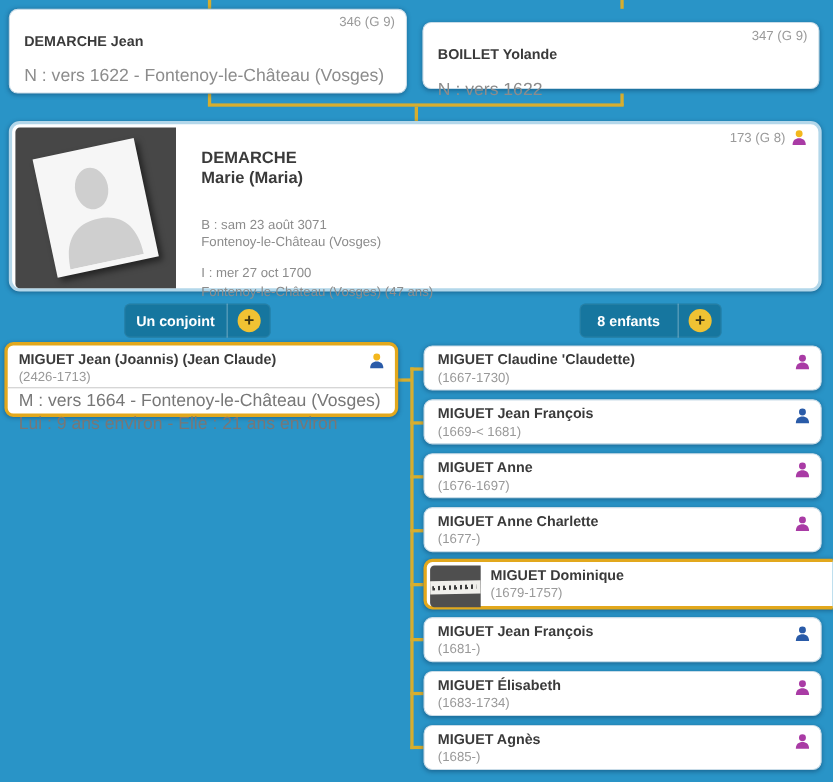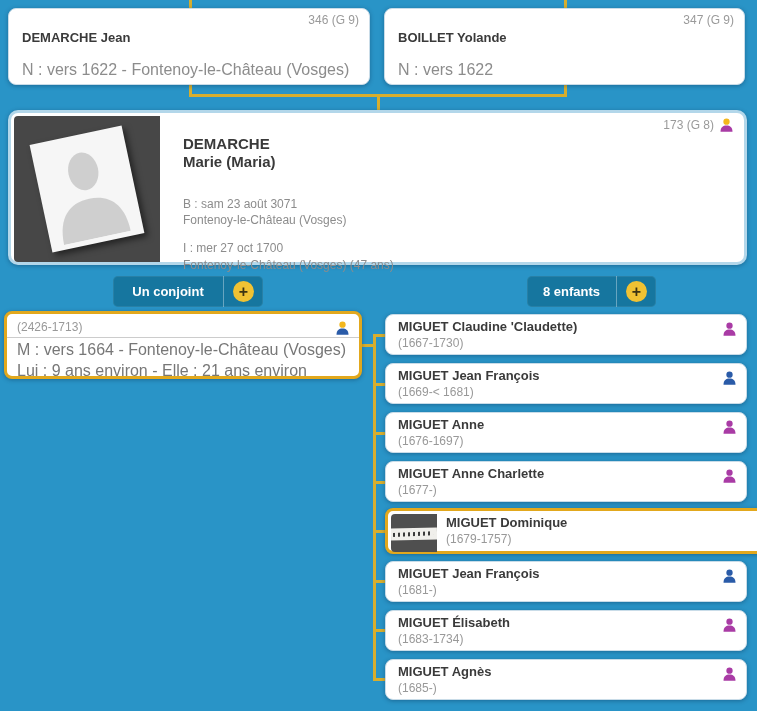--- a/index.html
+++ b/index.html
@@ -123,21 +123,21 @@
 <div class="yline h abs" style="left:373px;top:530px;width:12px;"></div>
 <div class="yline h abs" style="left:373px;top:580px;width:12px;"></div>
 <div class="yline h abs" style="left:373px;top:629px;width:12px;"></div>
 <div class="yline h abs" style="left:373px;top:678px;width:12px;"></div>
 
 <div class="card anc" style="left:8px;top:8px;width:362px;height:77px;">
   <span class="ref">346 (G 9)</span>
   <span class="pname">DEMARCHE Jean</span>
   <span class="secondary">N : vers 1622 - Fontenoy-le-Château (Vosges)</span>
 </div>
-<div class="card anc" style="left:384px;top:8px;width:361px;height:77px;">
+<div class="card anc" style="left:384px;top:20px;width:361px;height:61px;">
   <span class="ref">347 (G 9)</span>
   <span class="pname">BOILLET Yolande</span>
   <span class="secondary">N : vers 1622</span>
 </div>
 
 <div class="card main-card" style="left:8px;top:110px;width:739px;height:155px;">
   <div class="photo-box">
     <div class="polaroid">
       <svg width="84" height="98" viewBox="0 0 84 98">
         <ellipse cx="42" cy="30" rx="15" ry="19" fill="#cfcfcf"></ellipse>
@@ -158,37 +158,38 @@
   </div>
   <div class="main-details">
     <div>B : sam 23 août 3071</div>
     <div>Fontenoy-le-Château (Vosges)</div>
     <div class="spacer"></div>
     <div>I : mer 27 oct 1700</div>
     <div>Fontenoy-le-Château (Vosges) (47 ans)</div>
   </div>
 </div>
 
-<div class="section-btn" style="left:113px;top:276px;width:150px;">
+<div class="section-btn" style="left:113px;top:276px;width:133px;">
   <span class="lbl">Un conjoint</span>
   <span class="sep"></span>
   <span class="plus-btn">+</span>
 </div>
 <div class="section-btn" style="left:487px;top:276px;width:129px;margin-left:40px;">
   <span class="lbl">8 enfants</span>
   <span class="sep"></span>
   <span class="plus-btn">+</span>
 </div>
 
 <div class="card hl-card" style="left:4px;top:311px;width:358px;height:68px;">
   <svg class="person-icon male head-yellow" viewBox="0 0 20 20" width="15" height="16" style="position:absolute;top:6px;right:9px;">
     <circle class="head" cx="10" cy="5.5" r="4.2"></circle>
     <path class="body" d="M2,19 C2,13.2 5.5,10.8 10,10.8 C14.5,10.8 18,13.2 18,19 Z"></path>
   </svg>
   <div class="spouse-inner">
+    <div class="pname">MIGUET Jean (Joannis) (Jean Claude)</div>
     <div class="dates secondary">(2426-1713)</div>
     <div class="spouse-div">
       <div class="secondary">M : vers 1664 - Fontenoy-le-Château (Vosges)</div>
       <div class="secondary">Lui : 9 ans environ - Elle : 21 ans environ</div>
     </div>
   </div>
 </div>
 
 <div class="card child" style="left:385px;top:314px;width:362px;height:41px;">
   <div class="pname">MIGUET Claudine 'Claudette)</div>

